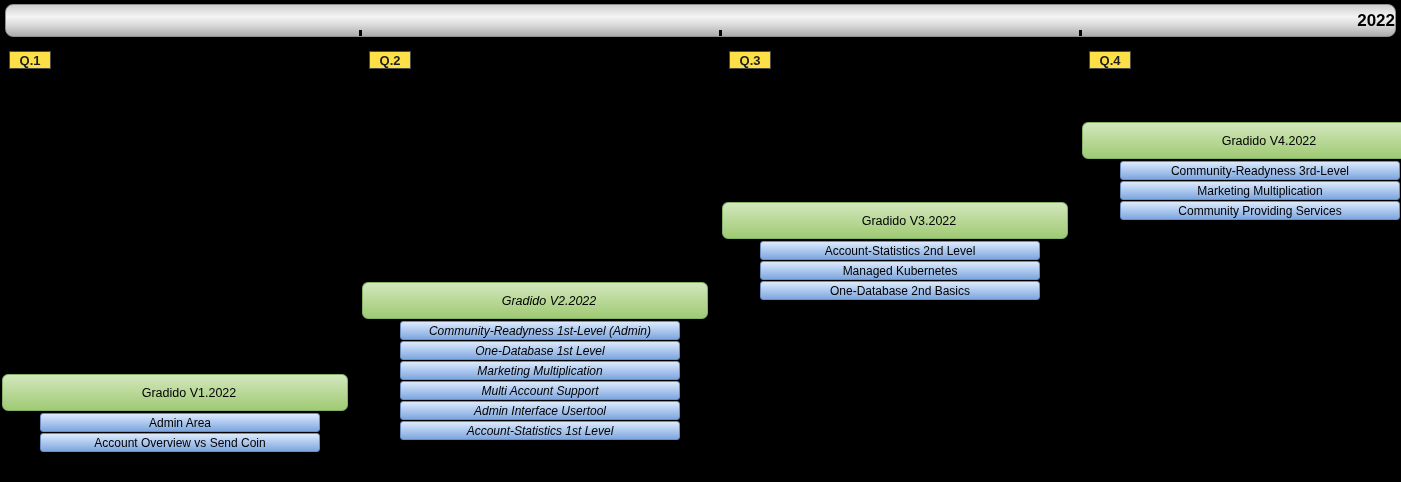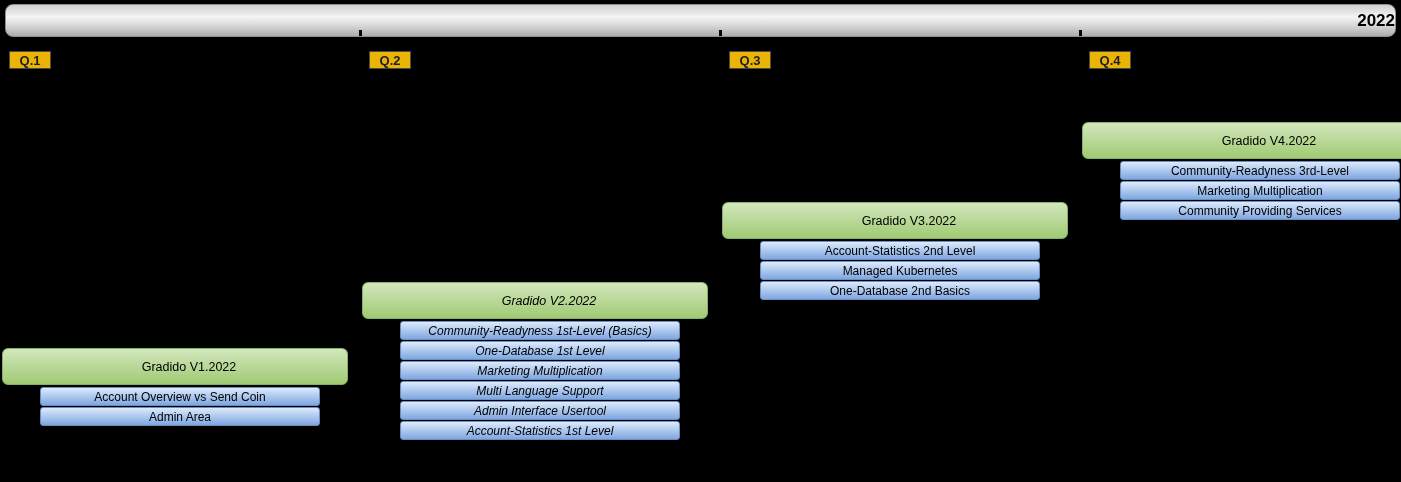--- a/index.html
+++ b/index.html
@@ -45,40 +45,40 @@
   .tick.t0 { left: 353px; }
   .tick.t1 { left: 713px; }
   .tick.t2 { left: 1073px; }
 
   
   .qlabel {
     position: absolute;
     top: 51px;
     width: 40px;
     height: 16px;
-    background: #eab308;
+    background: #fde047;
     border: 1px solid #4a4a4a;
     display: flex;
     align-items: center;
     justify-content: center;
     font-size: 13px;
     font-weight: bold;
     color: #1f1f1f;
   }
   .qlabel.p0 { left: 9px; }
   .qlabel.p1 { left: 369px; }
   .qlabel.p2 { left: 729px; }
   .qlabel.p3 { left: 1089px; }
 
   
   .quarter-group {
     position: absolute;
     width: 320px;
   }
-  .quarter-group.p0 { left: 2px;    top: 348px; }
+  .quarter-group.p0 { left: 2px;    top: 374px; }
   .quarter-group.p1 { left: 362px;  top: 282px; font-style: italic; }
   .quarter-group.p2 { left: 722px;  top: 202px; }
   .quarter-group.p3 { left: 1082px; top: 122px; }
 
   .release-box {
     width: 316px;
     height: 35px;
     border: 1px solid #82b366;
     border-radius: 6px;
     background: linear-gradient(180deg, #d3e7bd 0%, #9fca73 100%);
@@ -122,31 +122,31 @@
   <div id="labels-layer">
       <div class="qlabel p0">Q.1</div>
       <div class="qlabel p1">Q.2</div>
       <div class="qlabel p2">Q.3</div>
       <div class="qlabel p3">Q.4</div>
     </div>
   <div id="groups-layer">
       <div class="quarter-group p0">
     <div class="release-box">Gradido V1.2022</div>
     <div class="items">
+          <div class="item-box">Admin Area</div>
           <div class="item-box">Account Overview vs Send Coin</div>
-          <div class="item-box">Admin Area</div>
         </div>
   </div>
       <div class="quarter-group p1">
     <div class="release-box">Gradido V2.2022</div>
     <div class="items">
-          <div class="item-box">Community-Readyness 1st-Level (Basics)</div>
+          <div class="item-box">Community-Readyness 1st-Level (Admin)</div>
           <div class="item-box">One-Database 1st Level</div>
           <div class="item-box">Marketing Multiplication</div>
-          <div class="item-box">Multi Language Support</div>
+          <div class="item-box">Multi Account Support</div>
           <div class="item-box">Admin Interface Usertool</div>
           <div class="item-box">Account-Statistics 1st Level</div>
         </div>
   </div>
       <div class="quarter-group p2">
     <div class="release-box">Gradido V3.2022</div>
     <div class="items">
           <div class="item-box">Account-Statistics 2nd Level</div>
           <div class="item-box">Managed Kubernetes</div>
           <div class="item-box">One-Database 2nd Basics</div>

